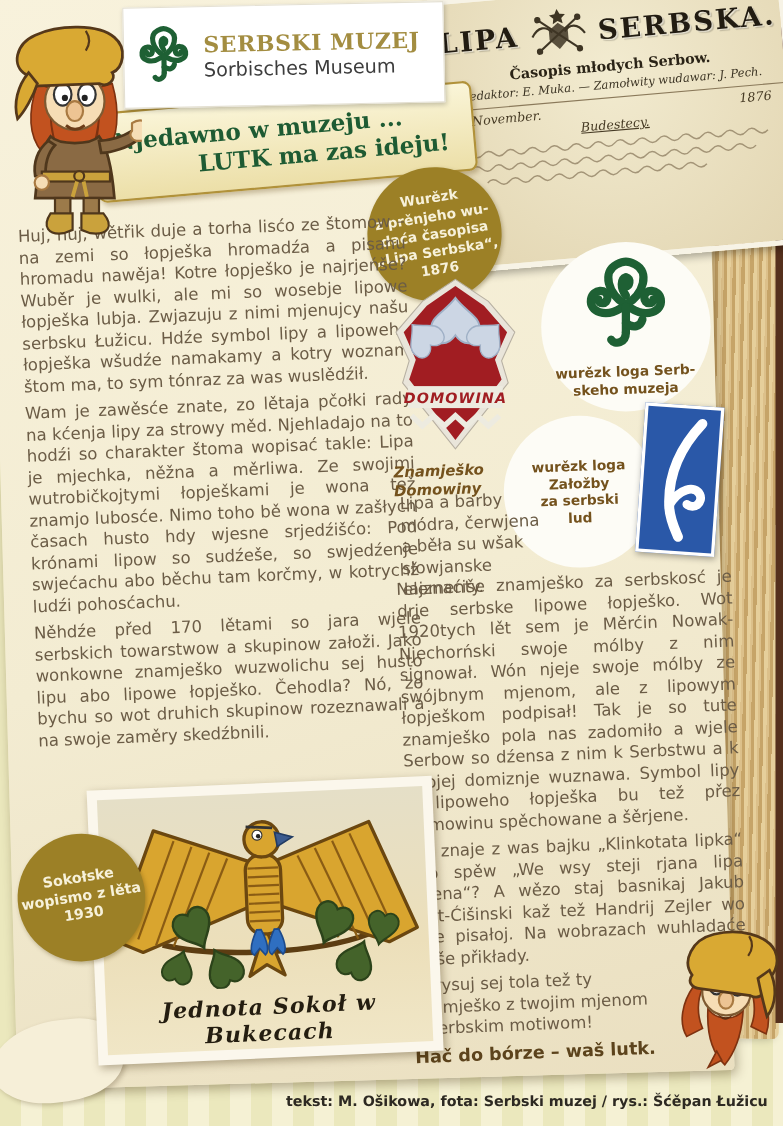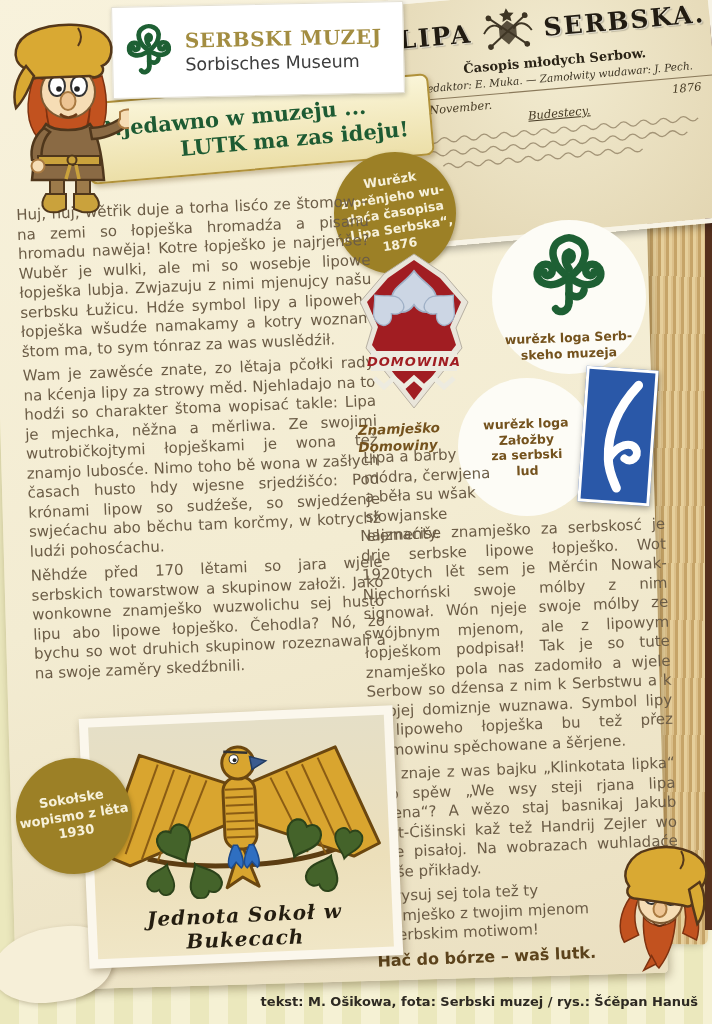--- a/index.html
+++ b/index.html
@@ -329,15 +329,15 @@
       <ellipse cx="50" cy="69" rx="6.5" ry="8" fill="#edc493" stroke="#a97a42" stroke-width="2"></ellipse>
       <path d="M42 81 Q50 89 58 81 Q54 87 50 87 Q46 87 42 81 Z" fill="#5a2d12"></path>
       <g fill="#d9a933" stroke="#55381a" stroke-width="2.5">
         <path d="M18 48 C8 36 16 16 36 10 C58 3 84 8 92 22 C98 34 92 48 82 50 C88 58 82 68 72 64 L26 60 C18 60 14 54 18 48 Z"></path>
         <path d="M88 40 C96 54 96 70 88 82 C84 70 80 56 78 48 Z"></path>
       </g>
       <path d="M68 10 C72 16 72 22 68 28" stroke="#55381a" stroke-width="2" fill="none"></path>
     </svg>
   </div>
 
-  <div id="footer-credits">tekst: M. Ošikowa, fota: Serbski muzej / rys.: Šćěpan Hanuš</div>
+  <div id="footer-credits">tekst: M. Ošikowa, fota: Serbski muzej / rys.: Šćěpan Łužicu</div>
 
 </div>
 
 </body></html>

